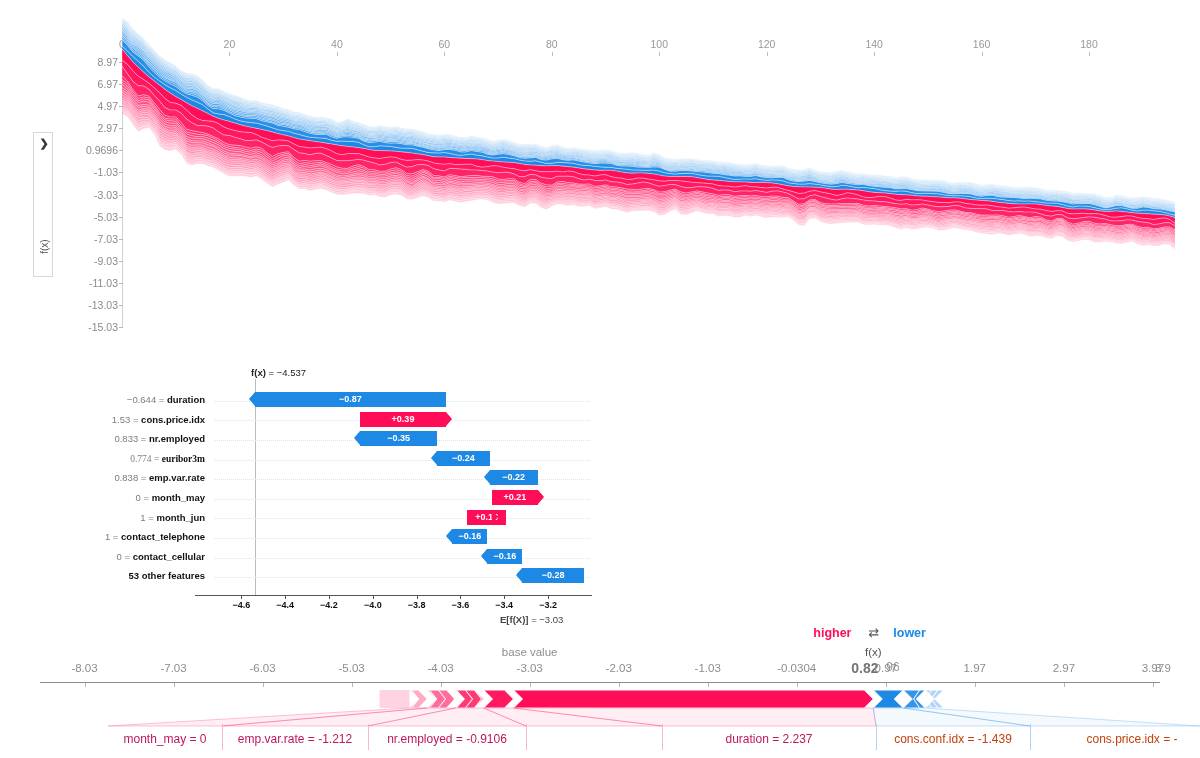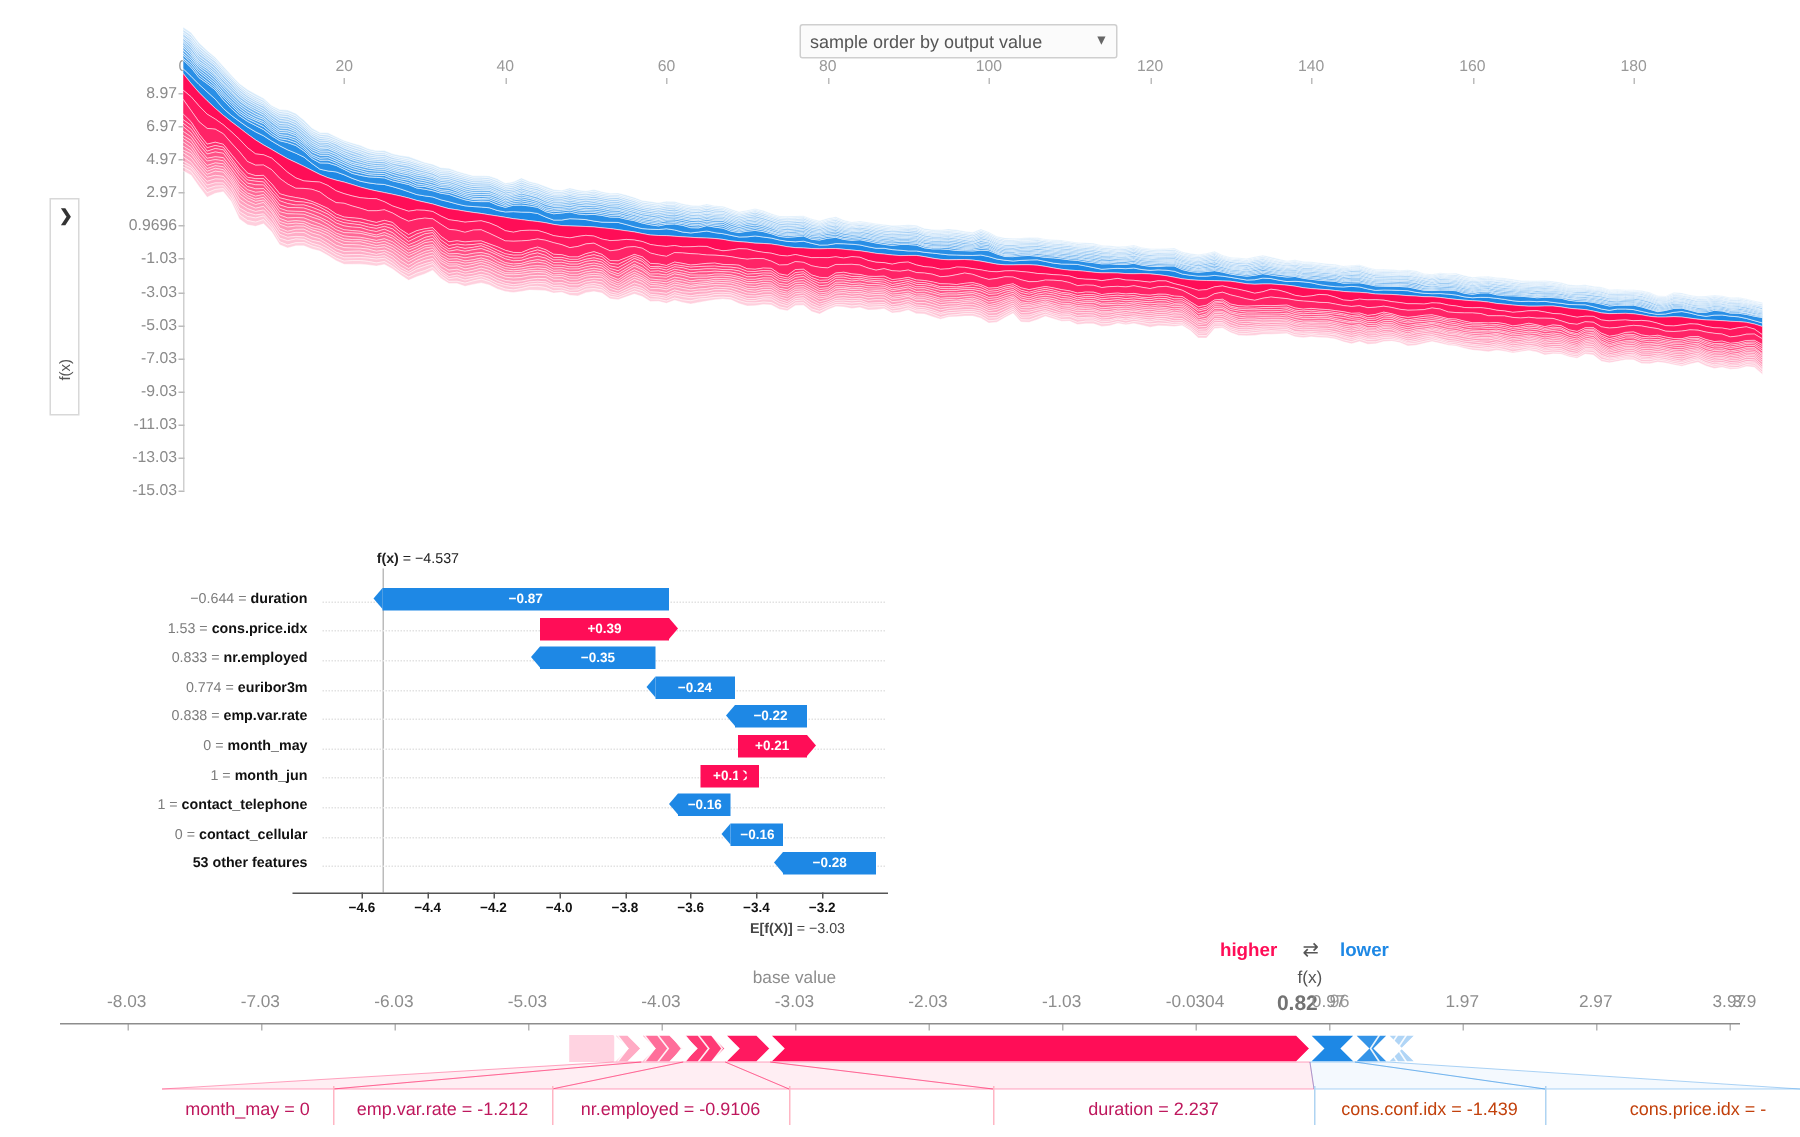--- a/index.html
+++ b/index.html
@@ -120,24 +120,20 @@
   .fs-feat.neg { color: #c2410c; }
   .fs-sep { position: absolute; width: 1px; height: 26px; }
 </style>
 </head>
 <body>
 
 <div id="root">
 
   <div id="force-collective">
 
-    <div id="order-select-wrap">
-      <select id="order-select"><option value="sample order by similarity">sample order by similarity</option><option value="sample order by output value" selected="">sample order by output value</option><option value="original sample ordering">original sample ordering</option></select>
-      <span id="order-select-chevron">▾</span>
-    </div>
 
     <div id="left-toolbar">
       <div class="chev">❯</div>
       <div class="fx">f(x)</div>
     </div>
 
     <div id="top-axis-line"></div>
     <div id="top-ticks">
         <div class="tick-top" style="left:122px;top:38px;">0</div>
         <div class="tickmark-top" style="left:122px;"></div>
@@ -237,21 +233,21 @@
         <div class="wf-arrow-l" style="left:249.10185185185182px;top:37px;border-top:7.5px solid transparent;border-bottom:7.5px solid transparent;border-right:6px solid #1E88E5;"></div>
         <div class="wf-gridrow" style="left:215px;top:65.4px;width:375px;"></div>
         <div class="wf-label" style="left:0px;top:57.6px;width:205px;"><span class="val">1.53 = </span><span class="feat">cons.price.idx</span></div>
         <div class="wf-bar pos" style="left:360.2870370370371px;top:56.6px;width:85.46296296296293px;">+0.39</div>
         <div class="wf-arrow-r" style="left:445.75000000000006px;top:56.6px;border-top:7.5px solid transparent;border-bottom:7.5px solid transparent;border-left:6px solid #FF0D57;"></div>
         <div class="wf-gridrow" style="left:215px;top:85px;width:375px;"></div>
         <div class="wf-label" style="left:0px;top:77.2px;width:205px;"><span class="val">0.833 = </span><span class="feat">nr.employed</span></div>
         <div class="wf-bar neg" style="left:360.2870370370371px;top:76.2px;width:76.69753086419757px;">−0.35</div>
         <div class="wf-arrow-l" style="left:354.2870370370371px;top:76.2px;border-top:7.5px solid transparent;border-bottom:7.5px solid transparent;border-right:6px solid #1E88E5;"></div>
         <div class="wf-gridrow" style="left:215px;top:104.60000000000001px;width:375px;"></div>
-        <div class="wf-label" style="left:0px;top:96.80000000000001px;width:205px;"><span class="val">0.774 = </span><span class="feat">euribor3m</span></div>
+        <div class="wf-label" style="left:0px;top:96.80000000000001px;width:205px;font-family:Liberation Serif, serif;"><span class="val">0.774 = </span><span class="feat">euribor3m</span></div>
         <div class="wf-bar neg" style="left:436.9845679012347px;top:95.80000000000001px;width:52.59259259259255px;">−0.24</div>
         <div class="wf-arrow-l" style="left:430.9845679012347px;top:95.80000000000001px;border-top:7.5px solid transparent;border-bottom:7.5px solid transparent;border-right:6px solid #1E88E5;"></div>
         <div class="wf-gridrow" style="left:215px;top:124.2px;width:375px;"></div>
         <div class="wf-label" style="left:0px;top:116.4px;width:205px;"><span class="val">0.838 = </span><span class="feat">emp.var.rate</span></div>
         <div class="wf-bar neg" style="left:489.57716049382725px;top:115.4px;width:48.20987654320993px;">−0.22</div>
         <div class="wf-arrow-l" style="left:483.57716049382725px;top:115.4px;border-top:7.5px solid transparent;border-bottom:7.5px solid transparent;border-right:6px solid #1E88E5;"></div>
         <div class="wf-gridrow" style="left:215px;top:143.8px;width:375px;"></div>
         <div class="wf-label" style="left:0px;top:136px;width:205px;"><span class="val">0 = </span><span class="feat">month_may</span></div>
         <div class="wf-bar pos" style="left:491.76851851851865px;top:135px;width:46.01851851851853px;">+0.21</div>
         <div class="wf-arrow-r" style="left:537.7870370370372px;top:135px;border-top:7.5px solid transparent;border-bottom:7.5px solid transparent;border-left:6px solid #FF0D57;"></div>

